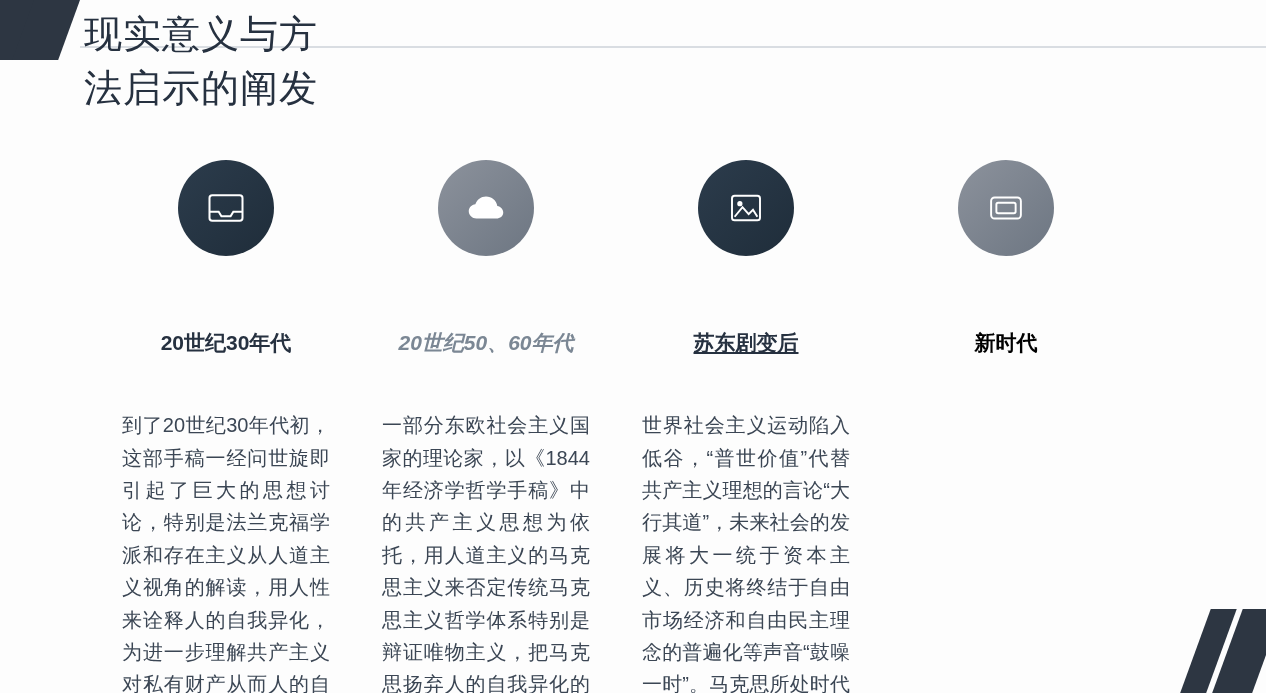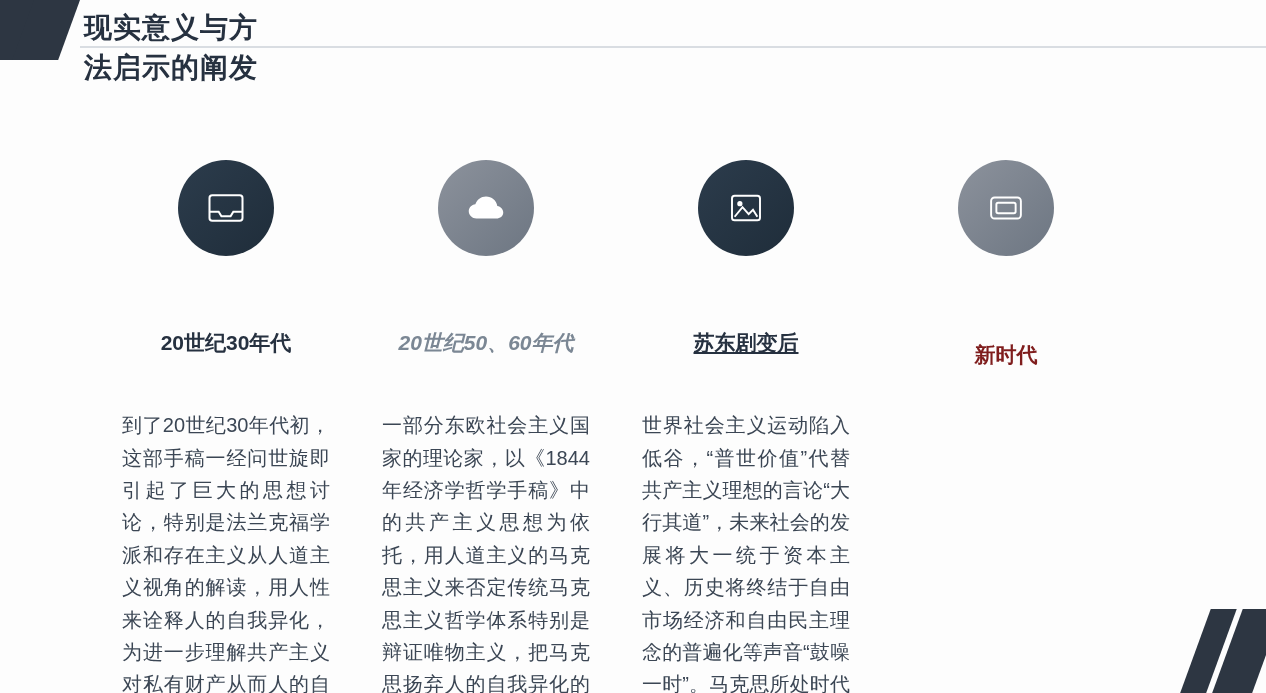--- a/index.html
+++ b/index.html
@@ -46,22 +46,22 @@
     top: 46px;
     width: 1186px;
     height: 2px;
     background: #d9dde2;
   }
   .header-title {
     position: absolute;
     left: 84px;
     top: 8px;
     width: 600px;
-    font-size: 28px;
-    font-weight: bold;
+    font-size: 38px;
+    font-weight: normal;
     color: #263140;
     line-height: 1.42;
     letter-spacing: 1px;
   }
   .header-title .line2 {
     display: block;
   }
 
   
   .columns {
@@ -196,21 +196,21 @@
 
     <div class="col">
       <div class="circle" style="background:linear-gradient(135deg,#8c929c 0%,#6d7682 100%);">
         <span>
           <svg width="42" height="42" viewBox="0 0 48 48" fill="none" stroke="#ffffff" stroke-width="2.2">
             <rect x="7" y="12" width="34" height="24" rx="4"></rect>
             <rect x="13" y="18" width="22" height="12" rx="2"></rect>
           </svg>
         </span>
       </div>
-      <div class="col-title" style="color:#7f1d1d;margin-top:12px;">新时代</div>
+      <div class="col-title" style="color:#000000;">新时代</div>
     </div>
 
   </div>
 
   <div class="corner">
     <div class="bar1"></div>
     <div class="bar2"></div>
   </div>
 
 </div>

